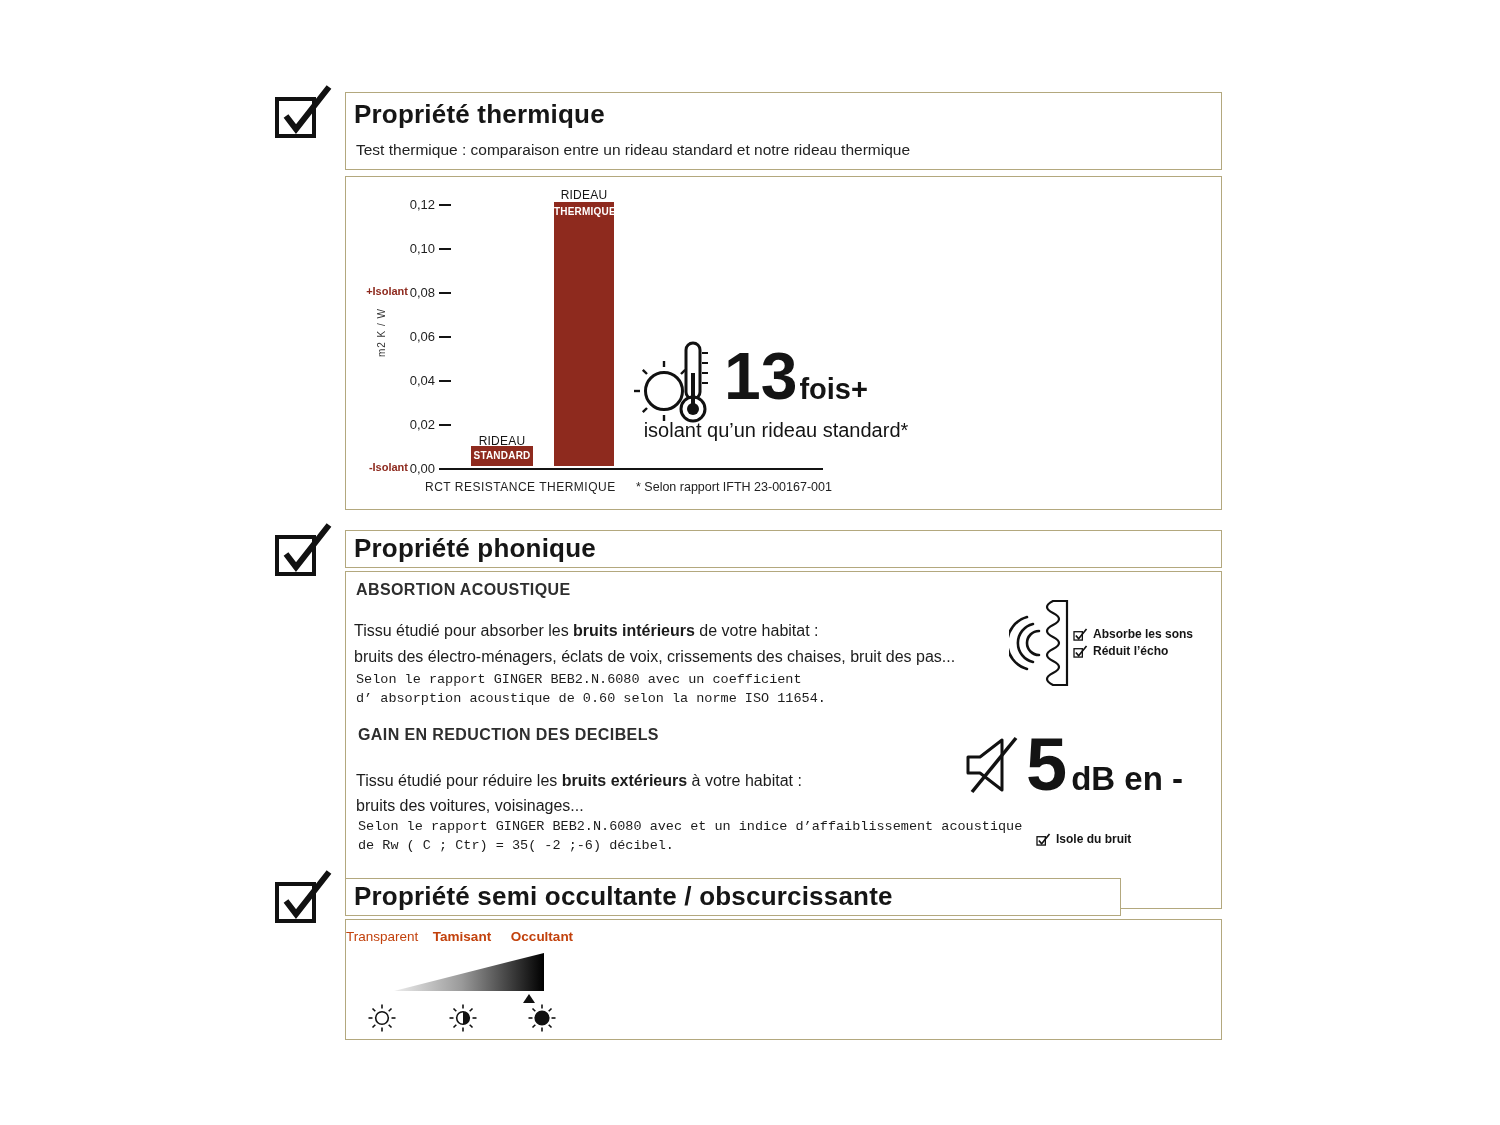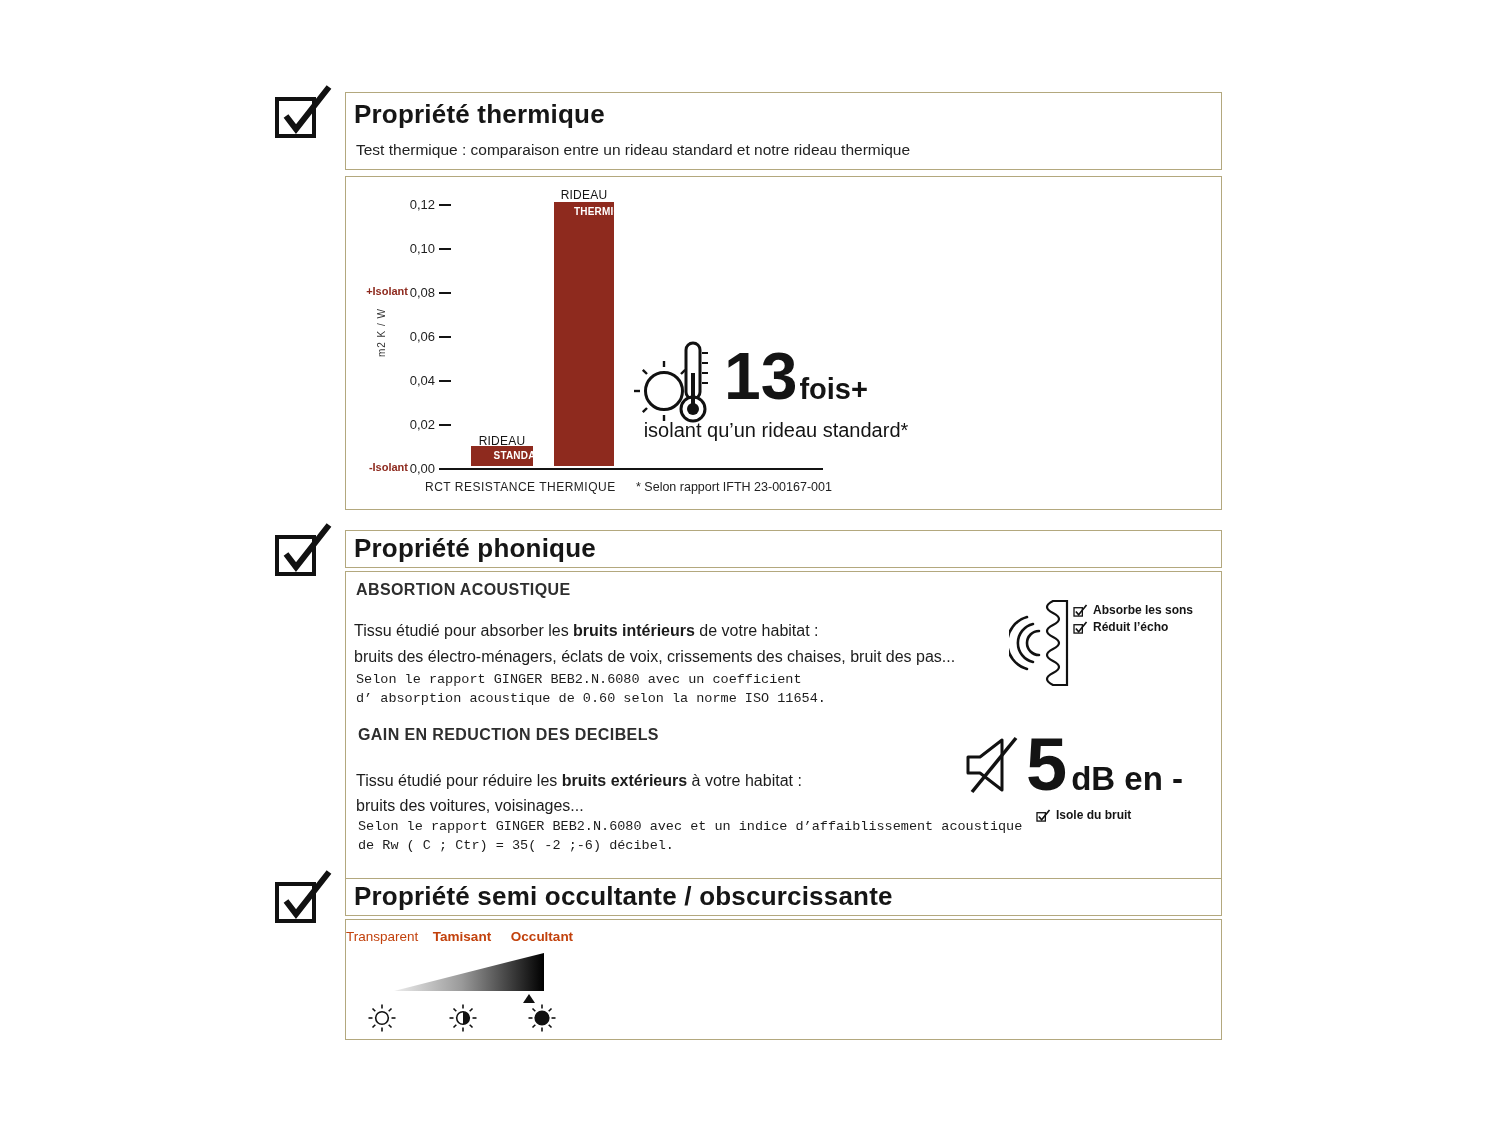--- a/index.html
+++ b/index.html
@@ -10,32 +10,32 @@
   .abs{position:absolute;}
   .box{position:absolute;border:1.5px solid #b3a87e;background:#fff;box-sizing:border-box;}
   .sec-title{font-size:26px;font-weight:700;color:#161616;letter-spacing:.2px;white-space:nowrap;}
   .sec-sub{font-size:15.5px;color:#222;white-space:nowrap;}
   .tick-label{position:absolute;width:34px;text-align:right;font-size:13px;color:#1e1e1e;}
   .tick-dash{position:absolute;width:12px;height:2px;background:#141414;}
   .axis-x{position:absolute;height:2px;background:#141414;}
   .isolant{position:absolute;width:62px;text-align:right;font-size:11px;font-weight:700;color:#8e2a1e;}
   .ylab{position:absolute;left:-26px;top:150px;width:122px;text-align:center;font-size:10px;letter-spacing:1px;color:#333;transform:rotate(-90deg);}
   .bar{position:absolute;background:#8e2a1e;}
-  .bar-inner{display:block;width:100%;text-align:center;color:#fff;font-size:10px;font-weight:700;letter-spacing:.2px;margin-left:20px;}
+  .bar-inner{display:block;width:100%;text-align:center;color:#fff;font-size:10px;font-weight:700;letter-spacing:.2px;}
   .bar-over{position:absolute;text-align:center;font-size:12px;color:#141414;letter-spacing:.2px;}
   .rct{position:absolute;font-size:12px;letter-spacing:.5px;color:#222;white-space:nowrap;}
   .footnote{position:absolute;font-size:12.5px;color:#222;white-space:nowrap;}
   .bignum-row{position:absolute;display:flex;align-items:baseline;}
   .num-13{font-size:66px;font-weight:600;line-height:1;color:#141414;}
   .num-13-suffix{font-size:29px;font-weight:600;color:#141414;margin-left:2px;}
   .big-caption{position:absolute;font-size:20px;color:#141414;text-align:center;white-space:nowrap;}
   .ph-heading{position:absolute;font-size:16px;font-weight:600;letter-spacing:.4px;color:#2e2e2e;white-space:nowrap;}
   .ph-body{position:absolute;font-size:16px;color:#1c1c1c;white-space:nowrap;}
   .ph-note{position:absolute;font-size:13.5px;color:#1c1c1c;white-space:nowrap;font-family:Liberation Mono, monospace;}
-  .check-row{position:absolute;display:flex;align-items:center;gap:5px;}
+  .check-row{position:absolute;display:flex;align-items:center;gap:5px;margin-top:24px;}
   .check-row .lbl{font-size:12px;font-weight:700;color:#141414;white-space:nowrap;}
   .db-row{position:absolute;display:flex;align-items:baseline;}
   .num-5{font-size:74px;font-weight:600;line-height:1;color:#141414;}
   .db-unit{font-size:33px;font-weight:600;color:#141414;margin-left:4px;white-space:nowrap;}
   .occ-label{position:absolute;text-align:center;font-size:13.5px;color:#c2410c;white-space:nowrap;}
   .grad-triangle{
     position:absolute;left:48px;top:33px;width:150px;height:38px;
     background:linear-gradient(90deg,#ededed 0%,#9a9a9a 45%,#000 100%);
     -webkit-clip-path:polygon(0 100%,100% 0,100% 100%);
     clip-path:polygon(0 100%,100% 0,100% 100%);
@@ -193,21 +193,21 @@
       </svg>
       <span class="lbl">Isole du bruit</span>
     </div>
   </div>
 
   <svg class="abs" style="left:274px;top:869px" width="58" height="56" viewBox="0 0 58 56">
     <rect x="3" y="15" width="37" height="37" fill="none" stroke="#111" stroke-width="4"></rect>
     <path d="M12 32 L22 45 L55 3" fill="none" stroke="#111" stroke-width="6"></path>
   </svg>
 
-  <div class="box" style="left:345px;top:878px;width:877px;height:38px">
+  <div class="box" style="left:345px;top:878px;width:776px;height:38px">
     <div class="sec-title abs" style="left:8px;top:2px">Propriété semi occultante / obscurcissante</div>
   </div>
 
   <div class="box" style="left:345px;top:919px;width:877px;height:121px">
     <div class="occ-label" style="left:0px;width:72px;top:9px;font-weight:400">Transparent</div>
     <div class="occ-label" style="left:84px;width:64px;top:9px;font-weight:700">Tamisant</div>
     <div class="occ-label" style="left:162px;width:68px;top:9px;font-weight:700">Occultant</div>
 
     <div class="grad-triangle"></div>
     <div class="arrow-up" style="left:177px;top:74px"></div>

